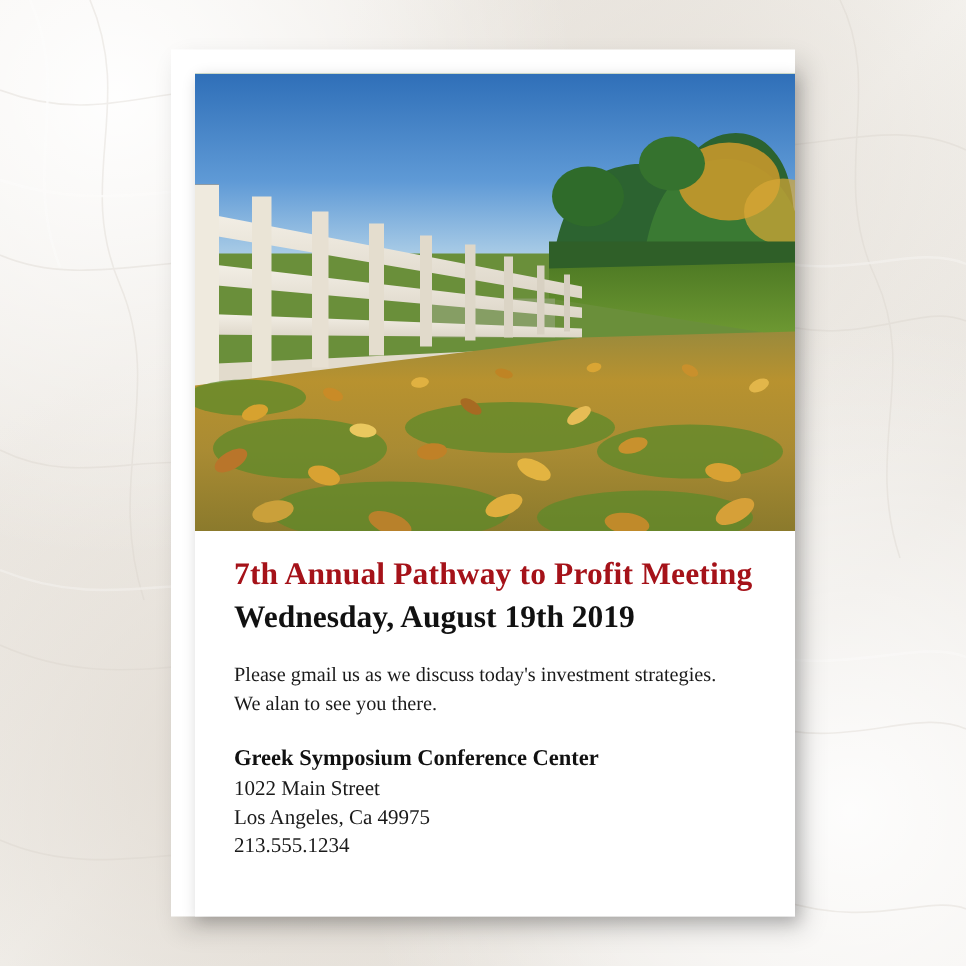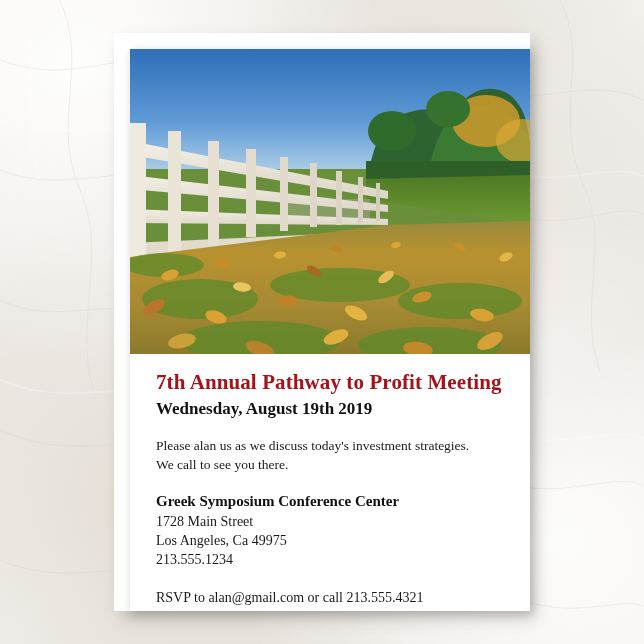--- a/index.html
+++ b/index.html
@@ -71,21 +71,21 @@
     color: #1a1a1a;
   }
   .title {
     font-size: 21px;
     font-weight: bold;
     color: #a51219;
     line-height: 1.15;
     letter-spacing: 0.1px;
   }
   .date {
-    font-size: 17px;
+    font-size: 21px;
     font-weight: bold;
     color: #111111;
     margin-top: 5px;
     line-height: 1.2;
   }
   .invite {
     margin-top: 16px;
     font-size: 13.5px;
     line-height: 1.42;
     color: #1a1a1a;
@@ -234,26 +234,25 @@
 
           <rect x="0" y="0" width="400" height="305" fill="none"></rect>
         </g>
       </svg>
     </div>
 
     <div class="content">
       <div class="title">7th Annual Pathway to Profit Meeting</div>
       <div class="date">Wednesday, August 19th 2019</div>
       <div class="invite">
-        <div>Please alan us as we discuss today's investment strategies.</div>
-        <div>We call to see you there.</div>
+        <div>Please gmail us as we discuss today's investment strategies.</div>
+        <div>We alan to see you there.</div>
       </div>
       <div class="venue">Greek Symposium Conference Center</div>
       <div class="addr">
-        <div>1728 Main Street</div>
+        <div>1022 Main Street</div>
         <div>Los Angeles, Ca 49975</div>
         <div>213.555.1234</div>
       </div>
-      <div class="rsvp">RSVP to alan@gmail.com or call 213.555.4321</div>
     </div>
 
   </div>
 </div>
 
 </body></html>

